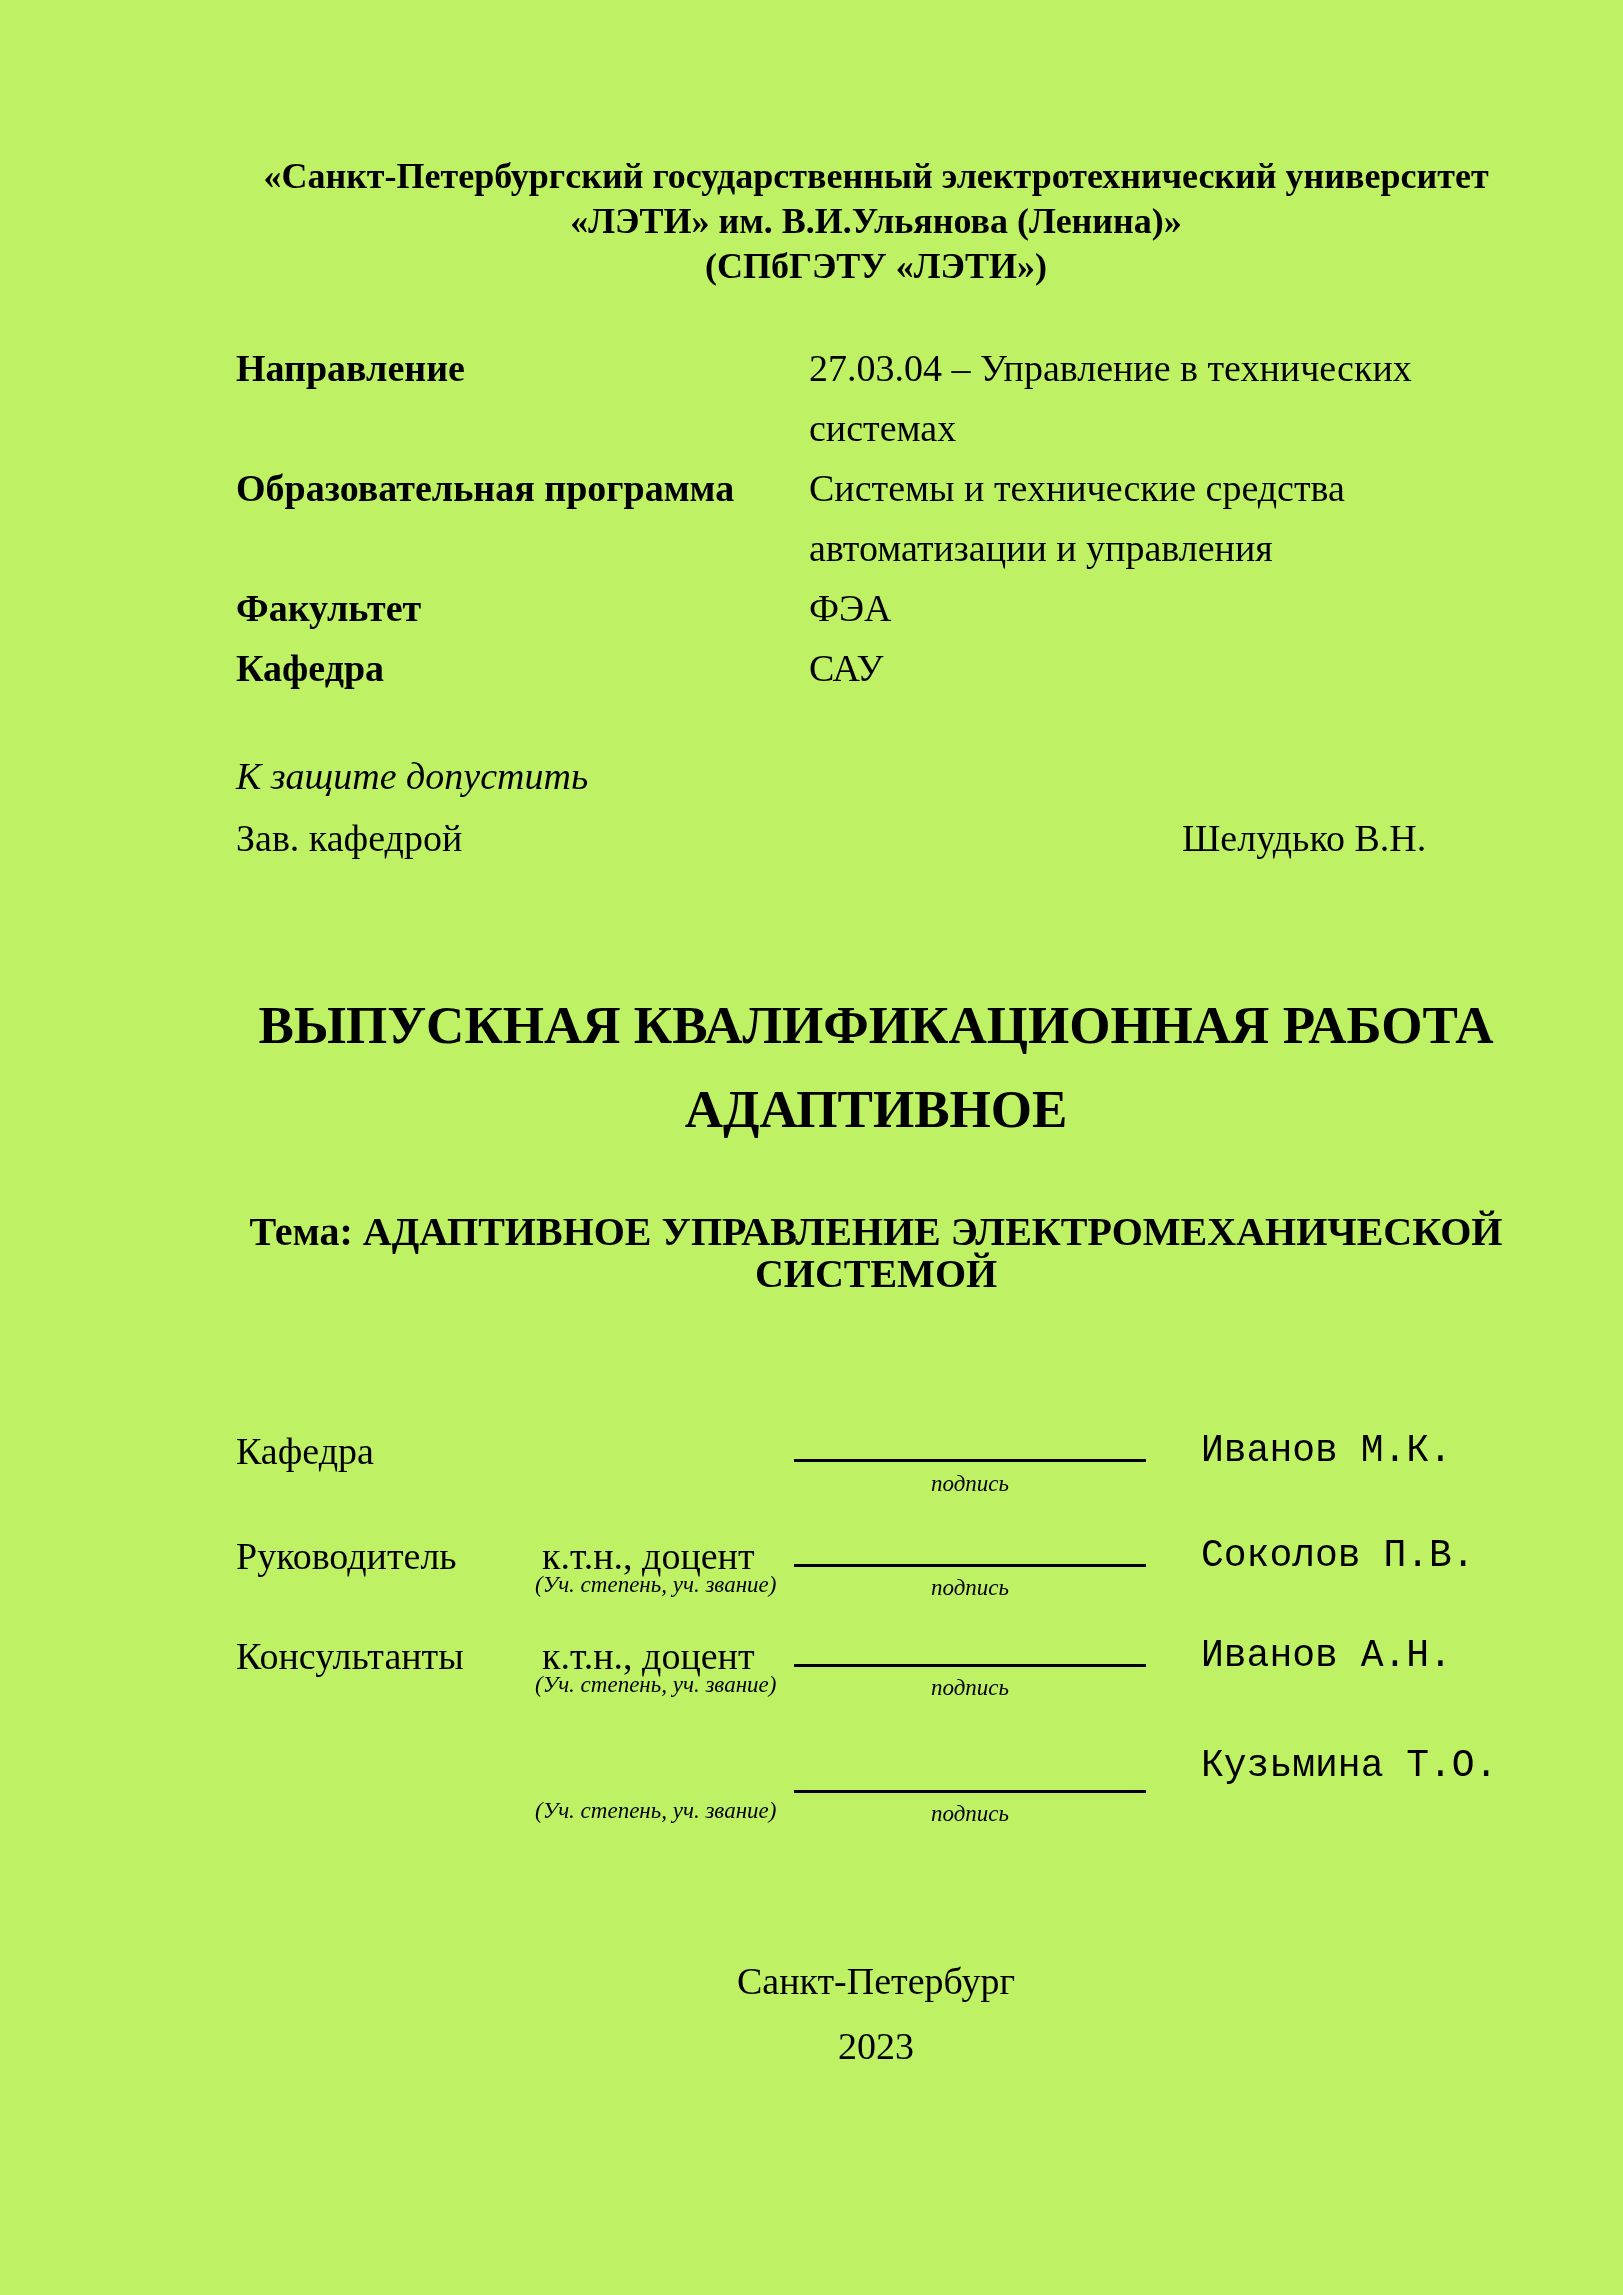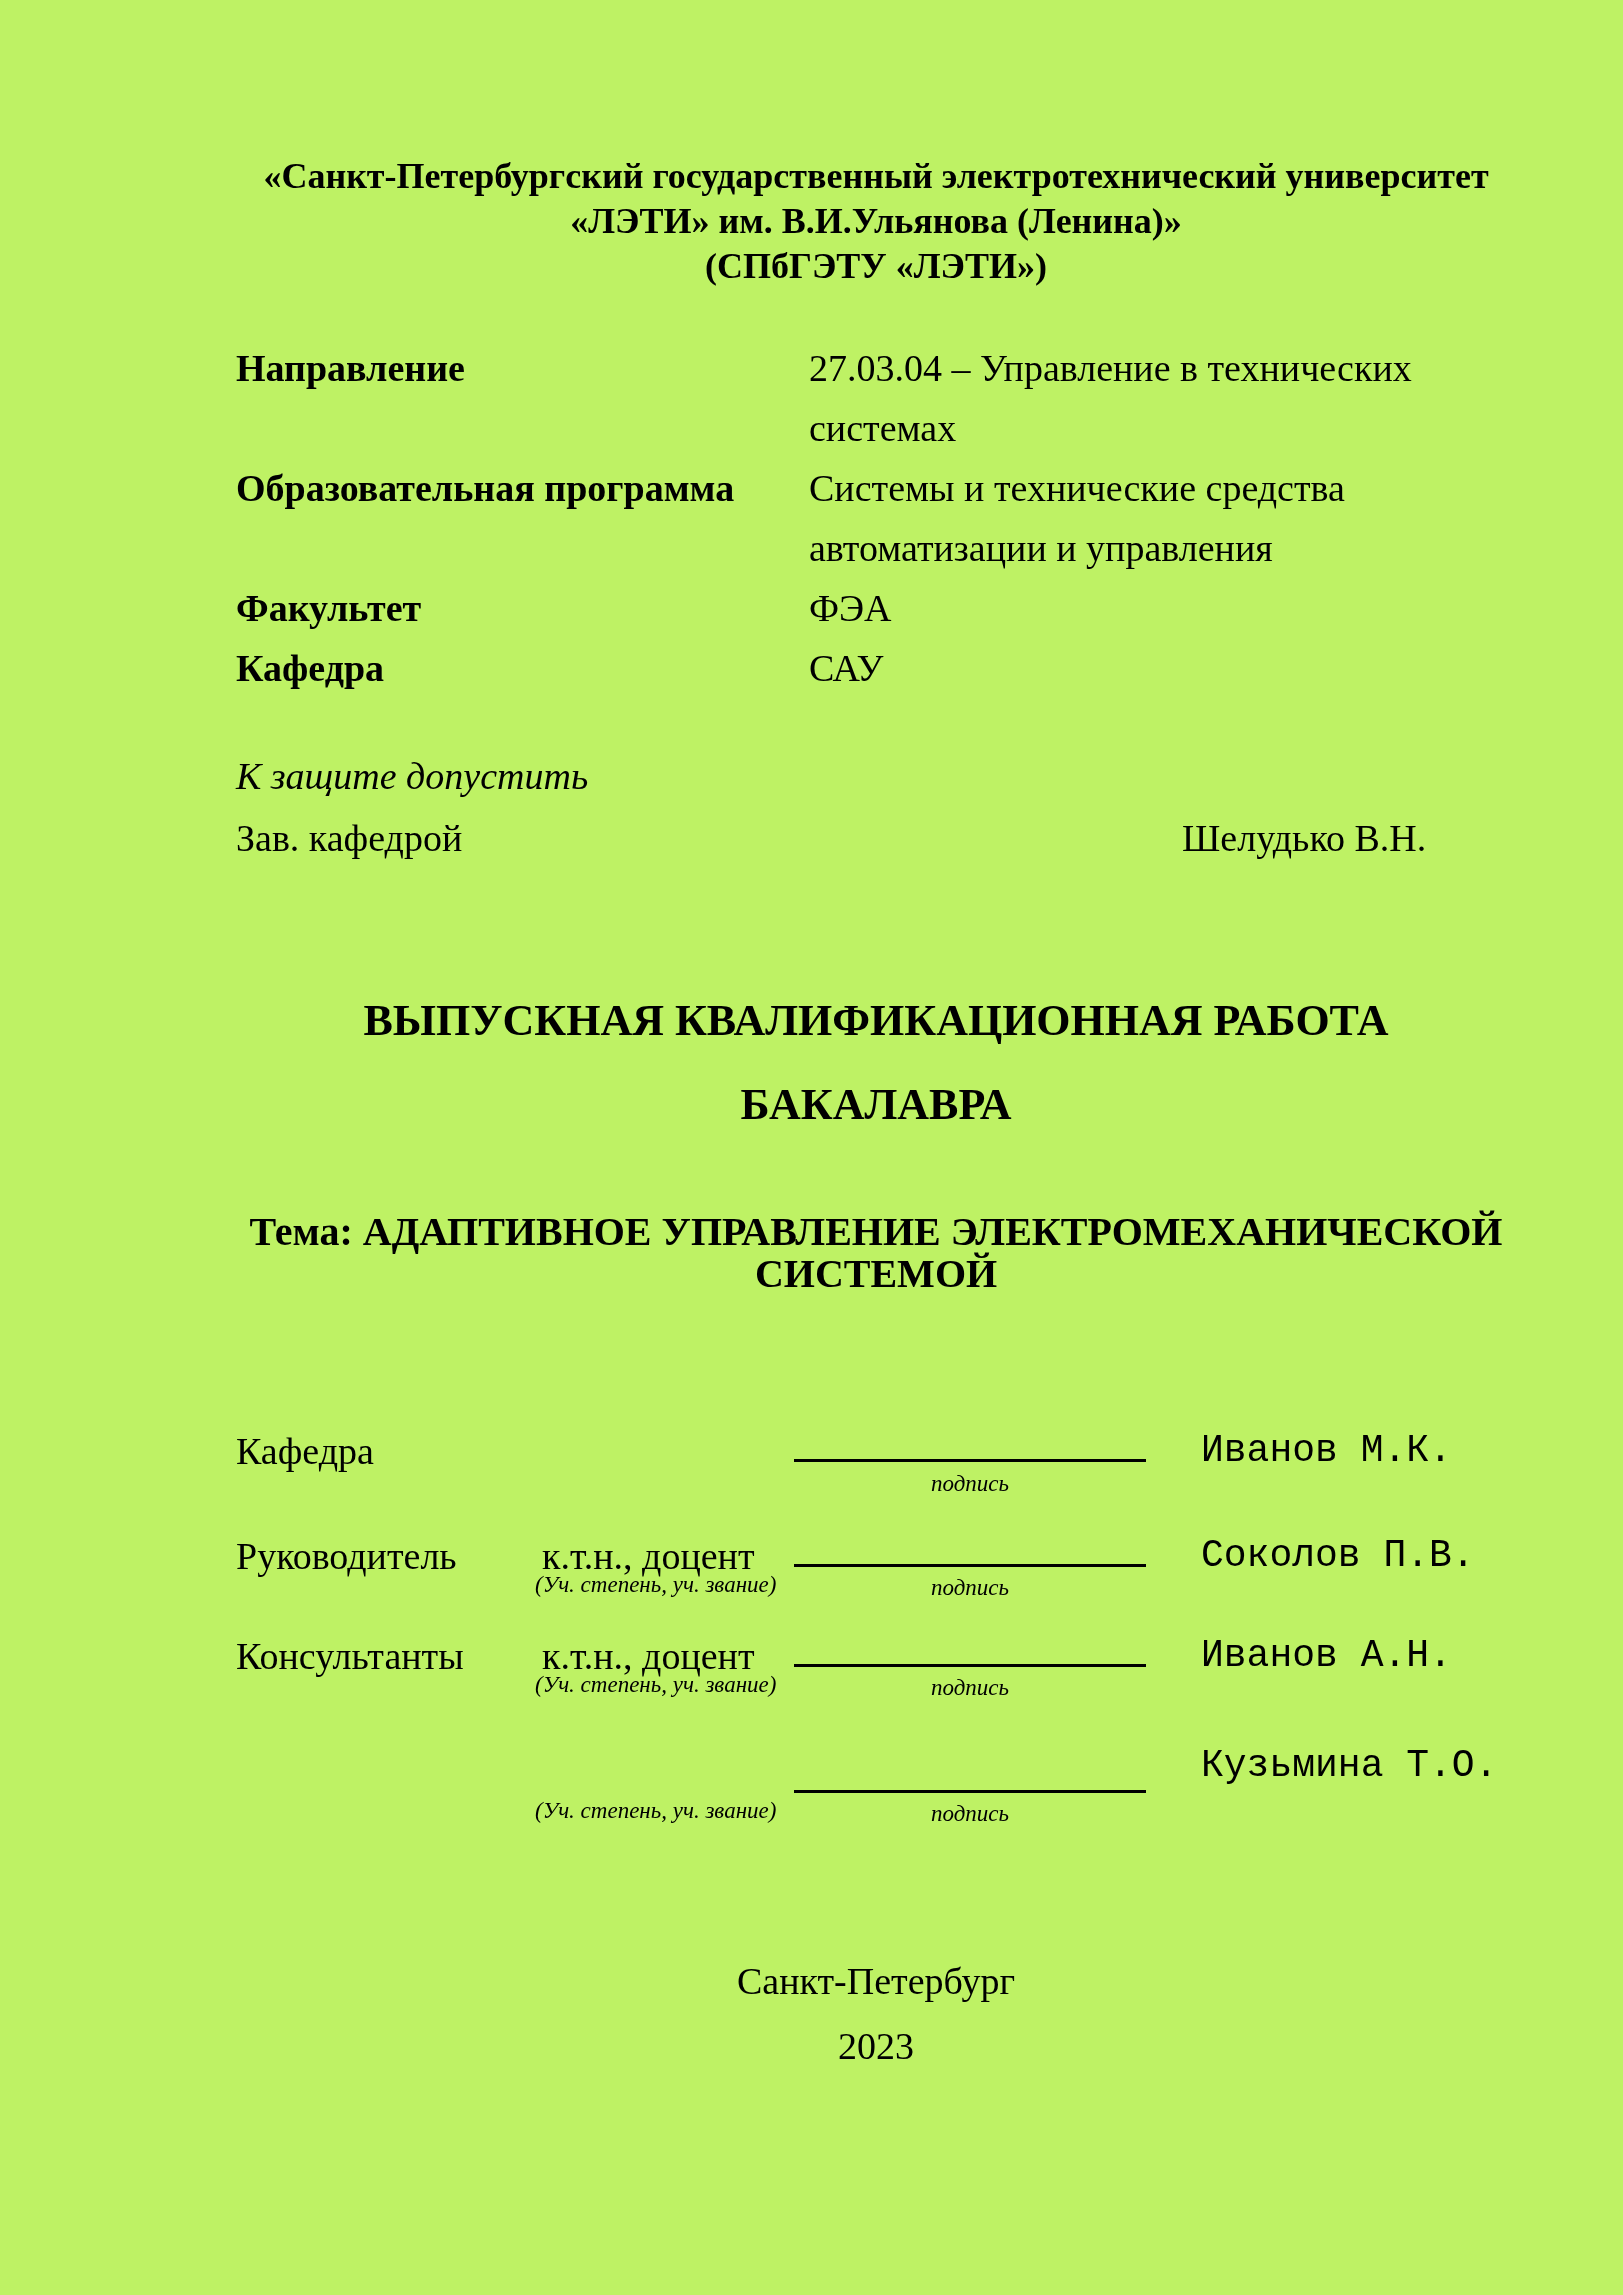--- a/index.html
+++ b/index.html
@@ -59,21 +59,21 @@
     left:1182px; top:816px;
     font-size:38px;
   }
 
   
   .main-title-1{ top:995px; }
   .main-title-2{ top:1079px; }
   .main-title-1,.main-title-2{
     text-align:center;
     font-weight:bold;
-    font-size:44px;
+    font-size:53px;
   }
   .theme-block{
     top:1211px;
     text-align:center;
     font-weight:bold;
     font-size:40px;
     line-height:42px;
   }
 
   
@@ -161,21 +161,21 @@
       <div class="field-label">Кафедра</div>
       <div class="field-value nowrap">САУ</div>
     </div>
   </section>
 
   <div class="permit nowrap">К защите допустить</div>
   <div class="head-label nowrap">Зав. кафедрой</div>
   <div class="head-name nowrap">Шелудько В.Н.</div>
 
   <div class="col main-title-1 nowrap">ВЫПУСКНАЯ КВАЛИФИКАЦИОННАЯ РАБОТА</div>
-  <div class="col main-title-2 nowrap">БАКАЛАВРА</div>
+  <div class="col main-title-2 nowrap">АДАПТИВНОЕ</div>
   <div class="col theme-block">
     <div class="nowrap">Тема: АДАПТИВНОЕ УПРАВЛЕНИЕ ЭЛЕКТРОМЕХАНИЧЕСКОЙ</div>
     <div class="nowrap">СИСТЕМОЙ</div>
   </div>
 
   <section>
 
     <div class="sig-role t1">Кафедра</div>
     <div class="sig-line l1"></div>
     <div class="sig-caption c1">подпись</div>

